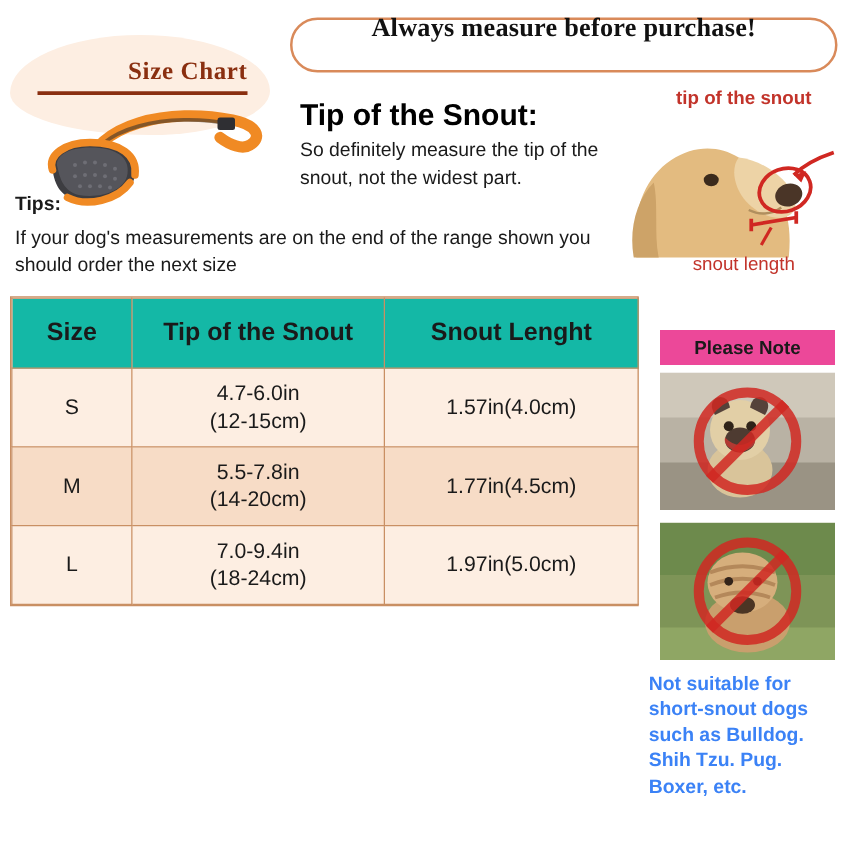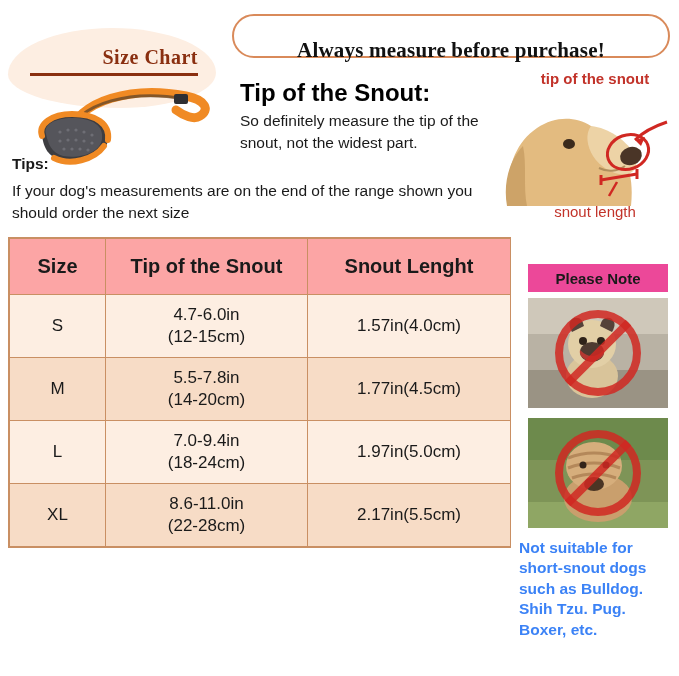--- a/index.html
+++ b/index.html
@@ -48,21 +48,21 @@
     top: 14px;
     width: 438px;
     height: 44px;
     border: 2px solid #d98a5a;
     border-radius: 22px;
     background: #ffffff;
   }
   .banner-text {
     position: absolute;
     left: 232px;
-    top: 28px;
+    top: 0;
     width: 438px;
     height: 44px;
     display: flex;
     align-items: center;
     justify-content: center;
     font-family: "Liberation Serif", serif;
     font-weight: bold;
     font-size: 21px;
     color: #111111;
     letter-spacing: 0.2px;
@@ -129,21 +129,21 @@
     table-layout: fixed;
   }
   table.sizes td, table.sizes th {
     border: 1px solid #c98f63;
     text-align: center;
     vertical-align: middle;
     font-family: "Liberation Sans", sans-serif;
     color: #1a1a1a;
   }
   table.sizes thead th {
-    background: #fca5a5;
+    background: #14b8a6;
     font-size: 20px;
     font-weight: bold;
     height: 56px;
   }
   table.sizes tbody td {
     height: 63px;
     font-size: 17px;
     background: #fdeee2;
   }
   table.sizes tbody tr:nth-child(even) td {
@@ -318,28 +318,20 @@
         <td class="col-len">1.77in(4.5cm)</td>
       </tr>
       <tr>
         <td class="col-size">L</td>
         <td class="col-tip">
           <div>7.0-9.4in</div>
           <div>(18-24cm)</div>
         </td>
         <td class="col-len">1.97in(5.0cm)</td>
       </tr>
-      <tr>
-        <td class="col-size">XL</td>
-        <td class="col-tip">
-          <div>8.6-11.0in</div>
-          <div>(22-28cm)</div>
-        </td>
-        <td class="col-len">2.17in(5.5cm)</td>
-      </tr>
     </tbody>
   </table>
 </div>
 
 <div class="tip-snout-label">tip of the snout</div>
 
 <div class="dog-photo">
   <svg width="178" height="122" viewBox="0 0 178 122" xmlns="http://www.w3.org/2000/svg">
     <rect width="178" height="122" fill="#ffffff"></rect>
 

